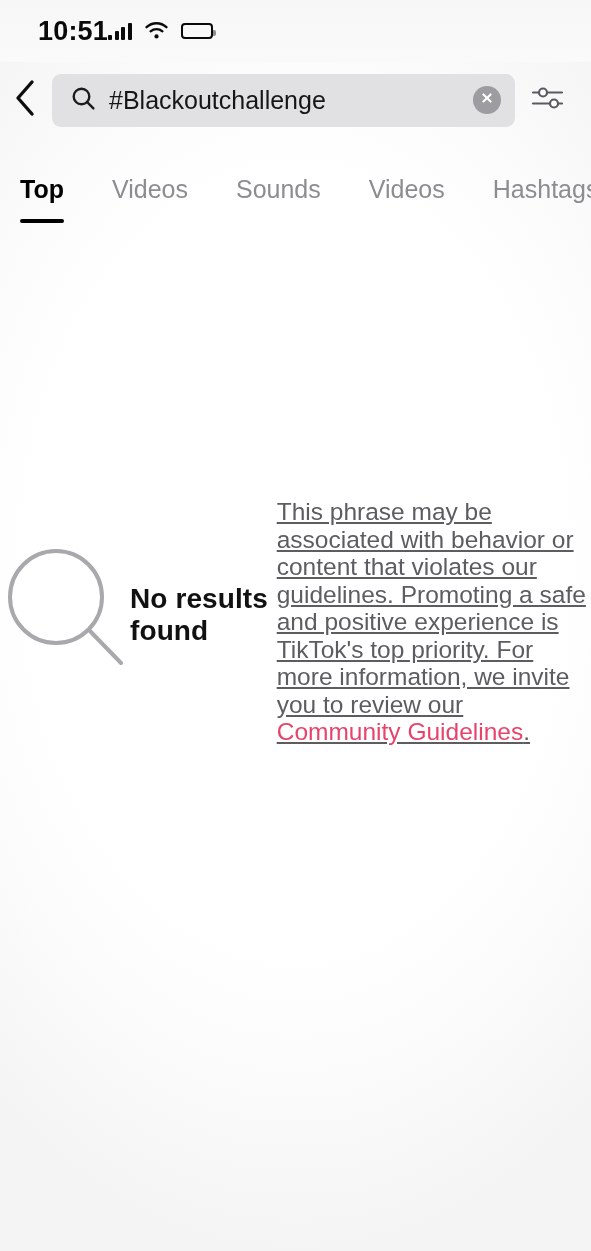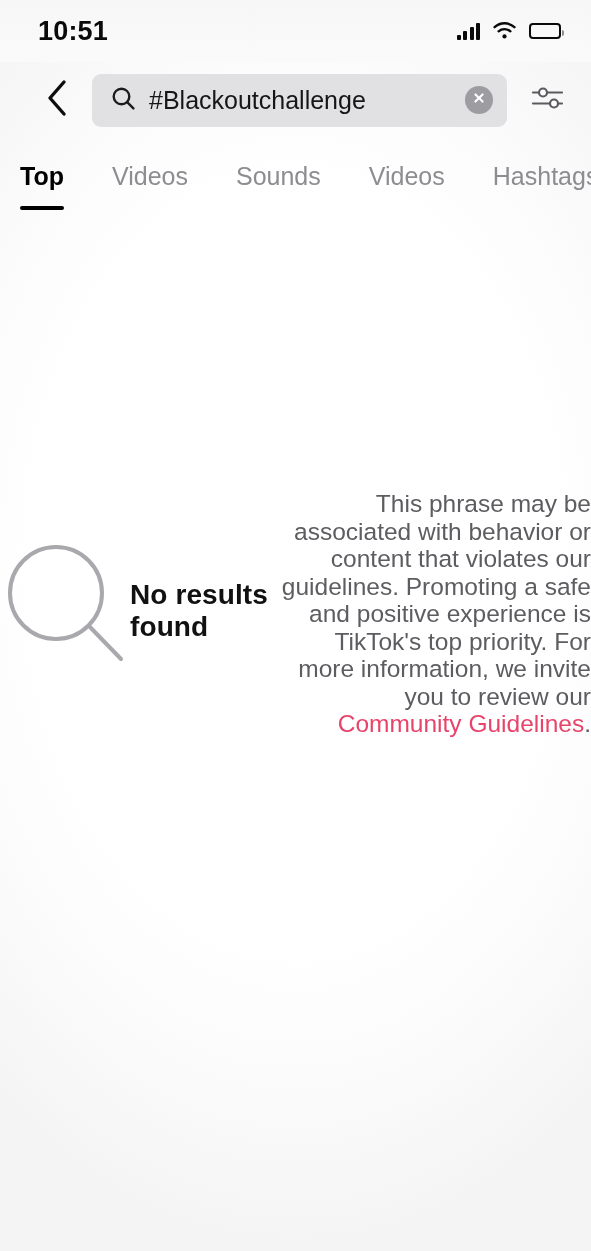--- a/index.html
+++ b/index.html
@@ -16,21 +16,20 @@
     width:591px; height:1251px;
     background:
       radial-gradient(ellipse 80% 55% at 50% 45%, #ffffff 0%, #ffffff 55%, #fbfbfc 75%, #f4f4f5 100%);
   }
 
   
   #status-bar {
     position:absolute; top:0; left:0;
     width:591px; height:62px;
     display:flex; align-items:center;
-    justify-content:space-between;
     padding:0 30px 0 38px;
     background:linear-gradient(#f7f7f8, #fafafa);
   }
   #status-time {
     font-size:27px;
     font-weight:600;
     color:#0a0a0a;
     letter-spacing:.2px;
   }
   #status-icons {
@@ -64,22 +63,22 @@
     width:100%; height:100%;
     background:#0a0a0a;
     border-radius:1.5px;
   }
 
   
   #search-row {
     position:absolute; top:66px; left:0;
     width:591px; height:68px;
     display:flex; align-items:center;
-    padding:0 14px 0 32px;
-    gap:8px;
+    padding:0 14px 0 0;
+    gap:0;
   }
   #back-button {
     width:50px; height:52px;
     display:flex; align-items:center; justify-content:center;
     flex:none;
   }
   #search-field {
     flex:1;
     height:53px;
     background:#e1e1e3;
@@ -107,21 +106,21 @@
     width:58px; height:52px;
     display:flex; align-items:center; justify-content:center;
     flex:none;
     margin-left:4px;
   }
 
   
   #tabs {
     position:absolute; top:142px; left:0;
     width:591px; height:62px;
-    display:flex; align-items:center;
+    display:flex; align-items:flex-end;
     padding-left:20px;
   }
   .tab {
     position:relative;
     padding:6px 0 0 0;
     margin-right:48px;
     font-size:25px;
     color:#8d8d91;
     white-space:nowrap;
   }
@@ -145,26 +144,27 @@
   }
   #empty-icon { width:130px; height:130px; }
   #empty-title {
     margin-top:18px;
     font-size:28px;
     font-weight:700;
     color:#111111;
     letter-spacing:.1px;
   }
   #empty-body {
-    margin-top:24px;
+    margin-top:32px;
     width:480px;
-    text-align:right;
+    text-align:left;
     font-size:24.5px;
     line-height:27.5px;
     color:#5d5d61;
+    text-decoration:underline;
   }
   #guidelines-link {
     color:#e8436a;
     cursor:pointer;
   }
 </style>
 </head>
 <body>
 
 <div id="phone">

